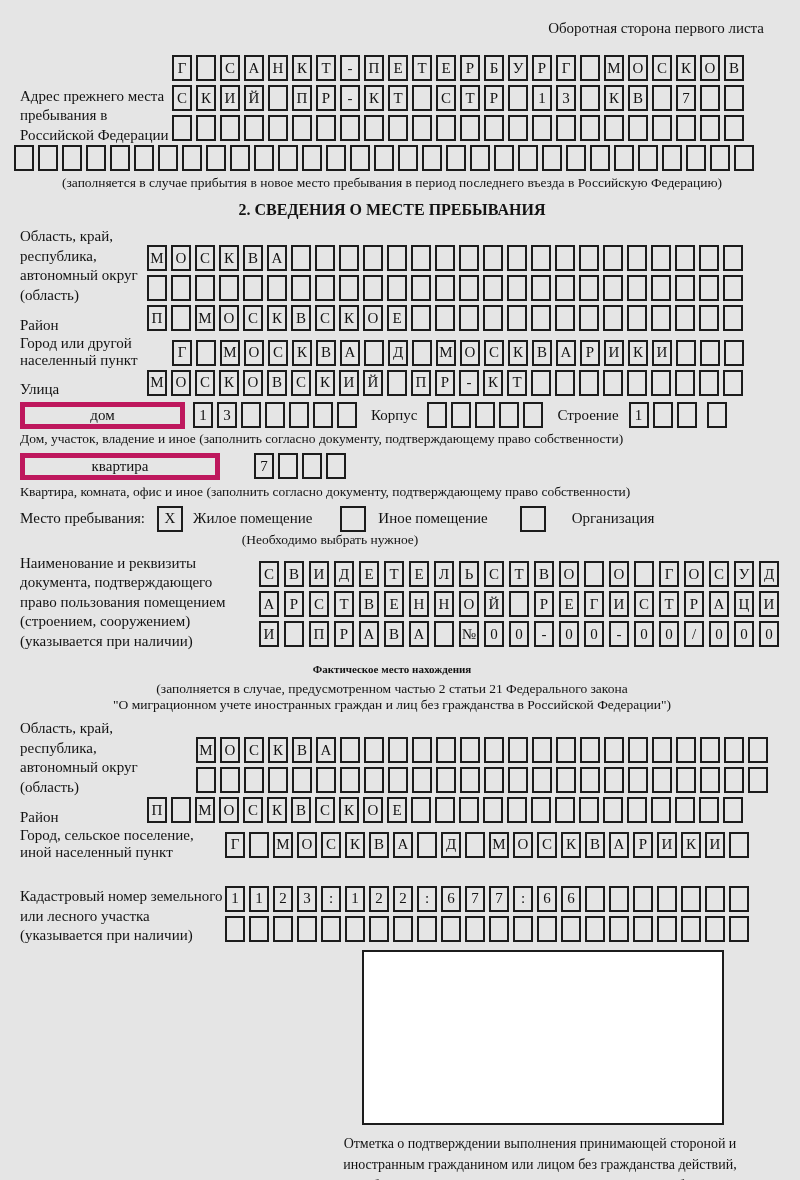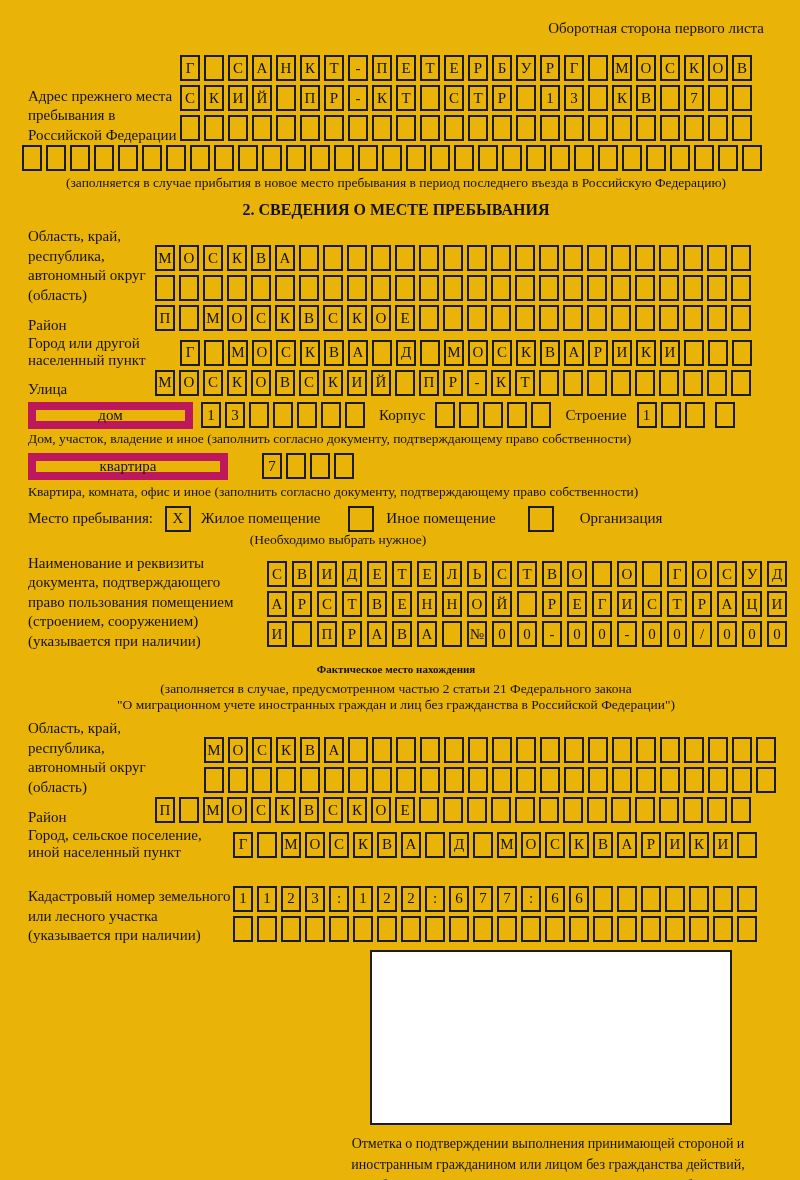--- a/index.html
+++ b/index.html
@@ -1,18 +1,18 @@
 <!DOCTYPE html>
 <html><head>
 <meta charset="utf-8">
 <style>
   html,body{margin:0;padding:0;background:#ffffff;}
   .page{
     position:relative;width:800px;height:1180px;box-sizing:border-box;
-    padding:10px 36px 0 28px;background:#eab308;color:#121212;
+    padding:10px 36px 0 20px;background:#e5e5e5;color:#121212;
     font-family:"Liberation Serif","DejaVu Serif",serif;overflow:hidden;
   }
   .back-note{text-align:right;font-size:15px;margin-top:10px;}
   .frow{display:flex;align-items:flex-end;}
   .flabel{font-size:15px;line-height:1.3;}
   .w127{flex:0 0 127px;}
   .w152{flex:0 0 152px;}
   .w205{flex:0 0 205px;}
   .w215{flex:0 0 215px;}
   .cellcol{flex:1;}
@@ -23,21 +23,21 @@
     display:flex;align-items:center;justify-content:center;
     font-size:15px;line-height:1;
   }
   .cells-sp .cell{margin-right:5px;}
   .stroenie .cell:last-child{margin-left:6px;}
   .note{font-size:13.5px;}
   .center{text-align:center;}
   .sec-title{font-size:16px;font-weight:bold;text-align:center;margin:10px 0 8px 0;}
   .sub-title{font-size:11px;font-weight:bold;text-align:center;margin:12px 0 6px 0;}
   .labelbox{
-    box-sizing:border-box;border:8px solid #be185d;height:27px;
+    box-sizing:border-box;border:5px solid #be185d;height:27px;
     display:flex;align-items:center;justify-content:center;font-size:15px;
   }
   .inline-lbl{font-size:15px;margin:0 10px;white-space:nowrap;}
   .chkbox{
     box-sizing:border-box;width:26px;height:26px;border:2px solid #1c1c1c;
     display:flex;align-items:center;justify-content:center;font-size:15px;flex:0 0 26px;
   }
   .stay-row{display:flex;align-items:center;margin-top:6px;}
   .stamp-box{
     box-sizing:border-box;width:362px;height:175px;border:2px solid #1c1c1c;

